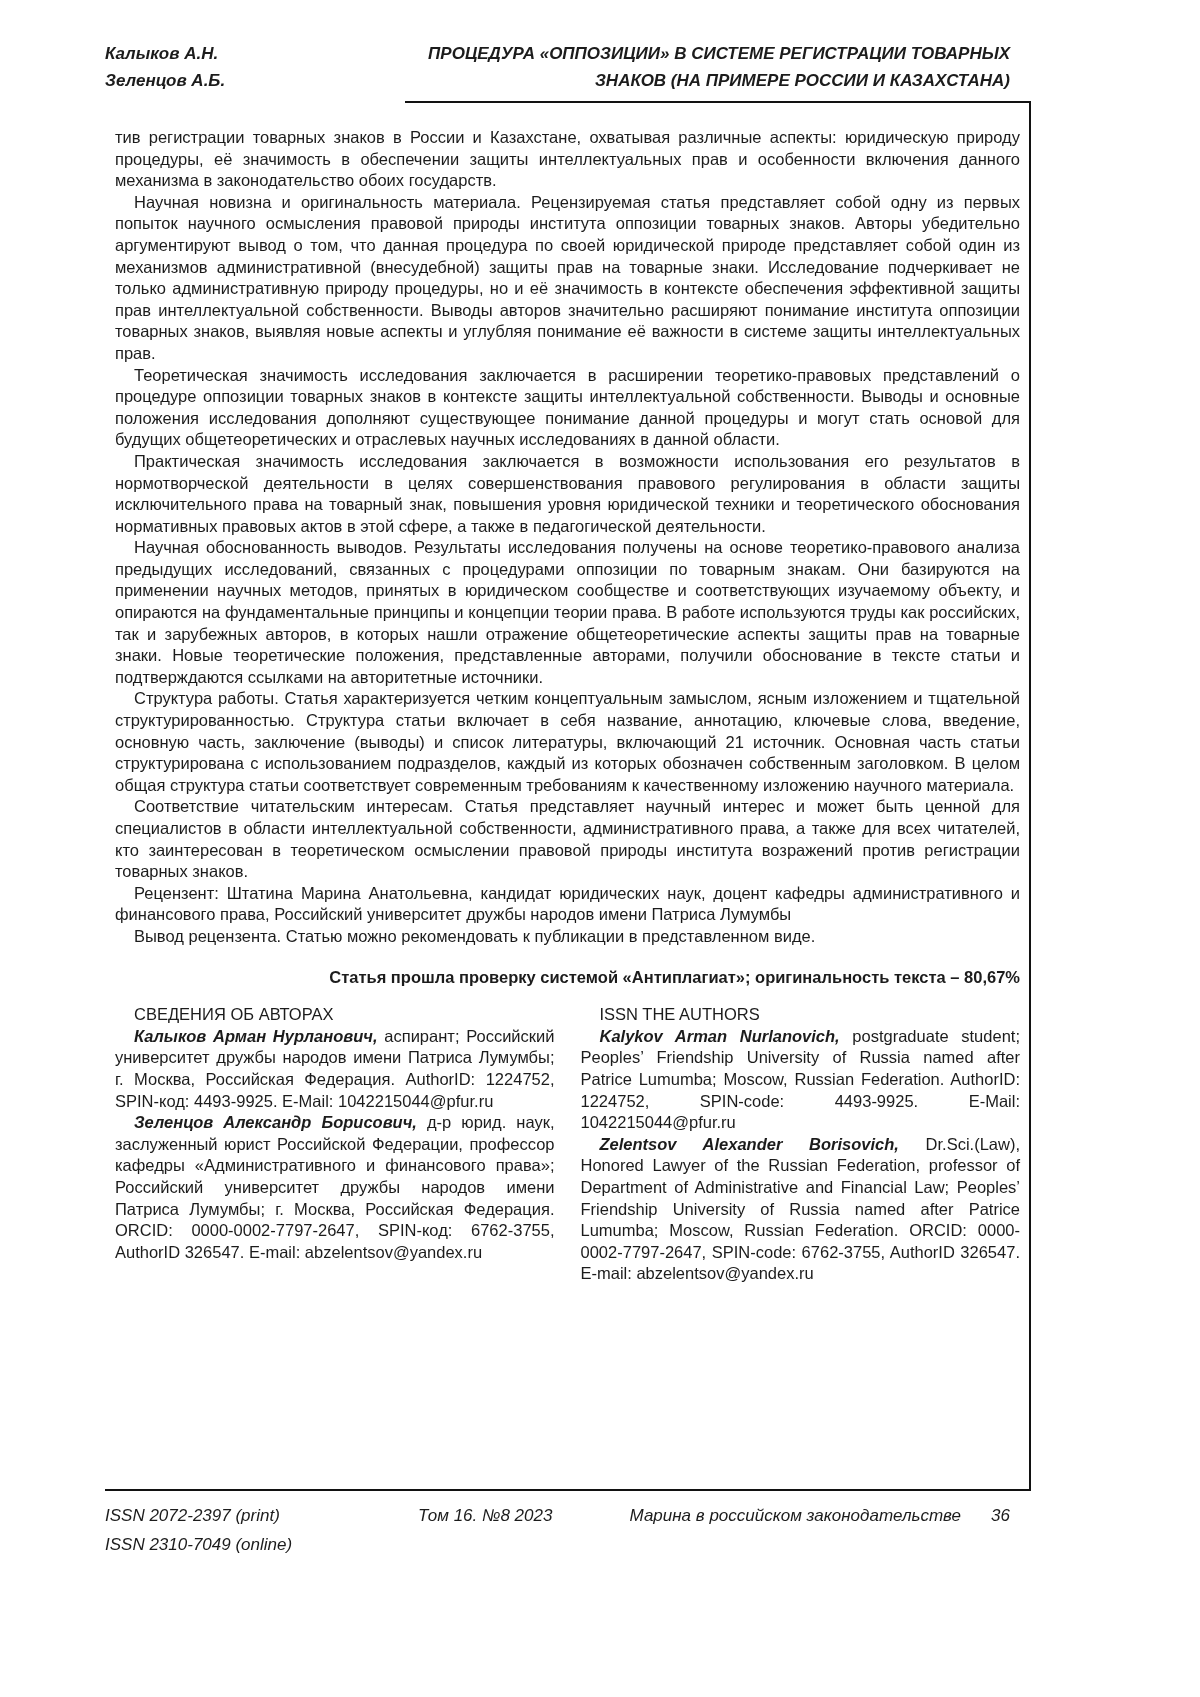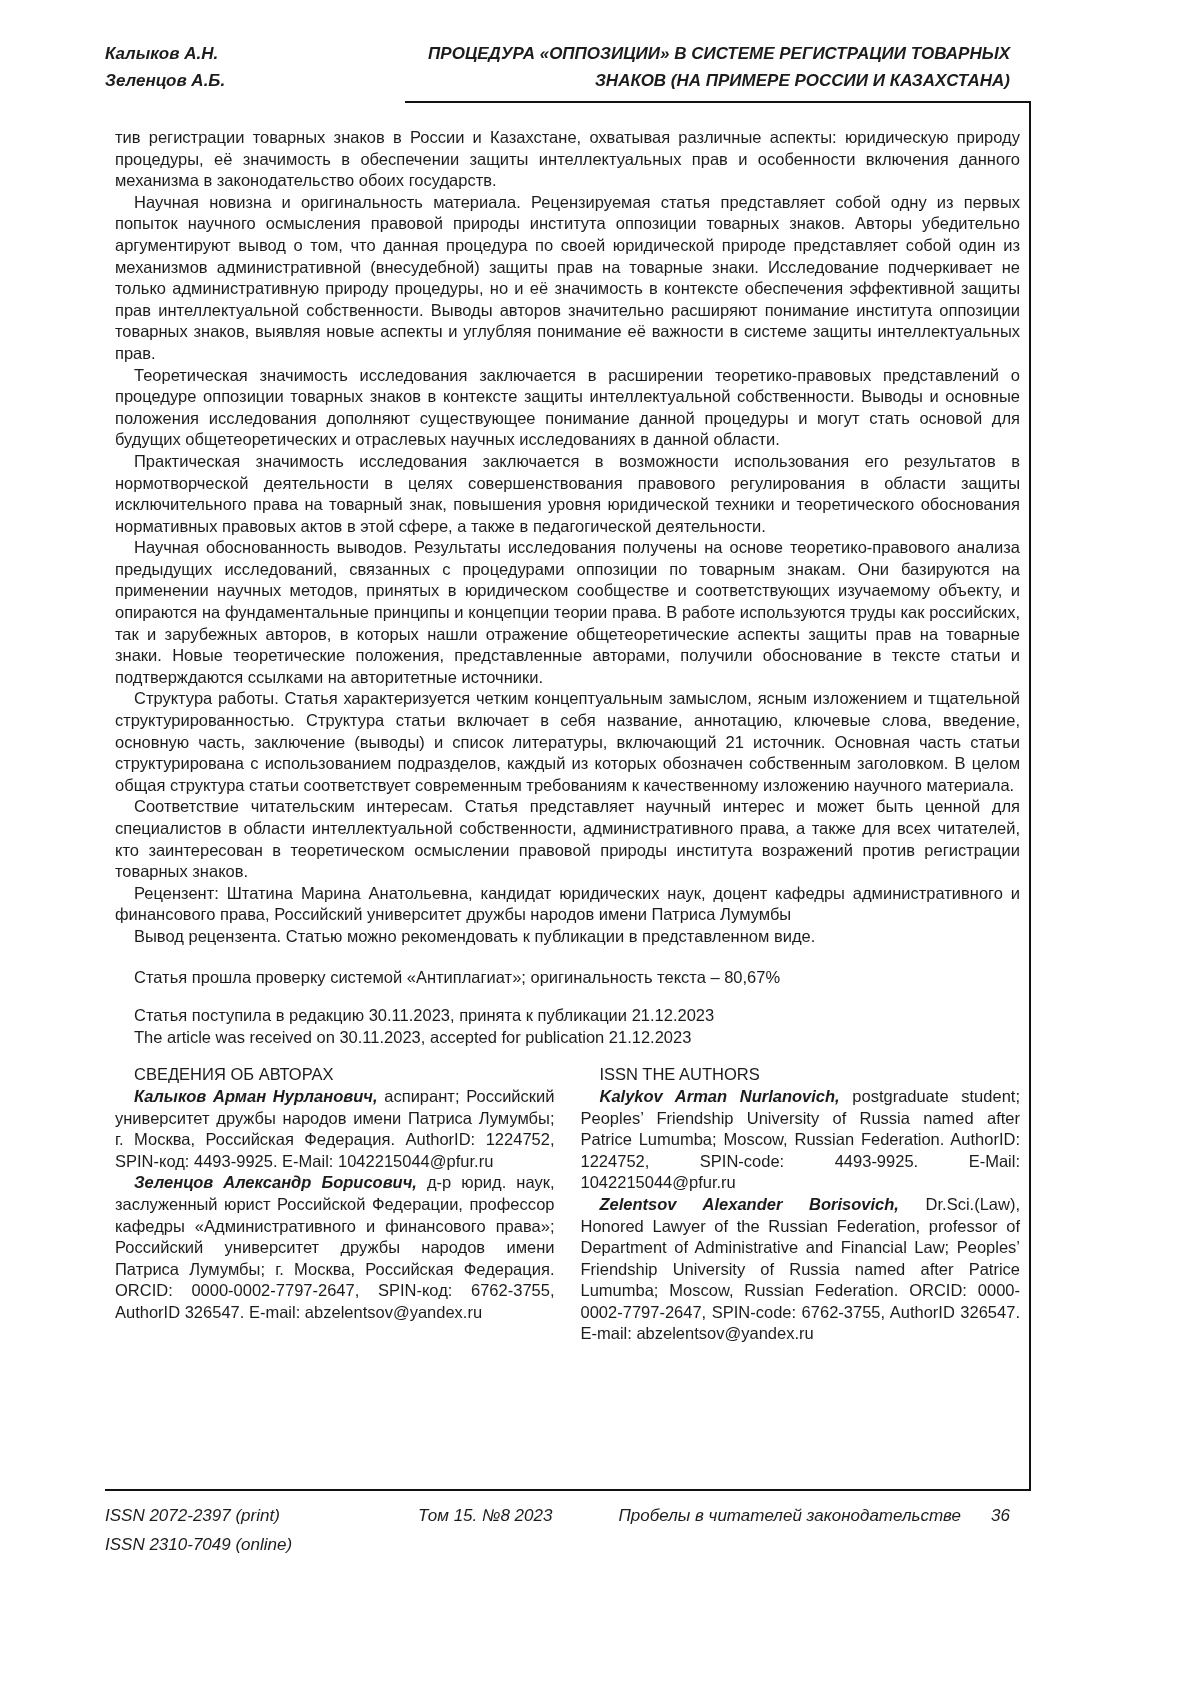--- a/index.html
+++ b/index.html
@@ -75,21 +75,22 @@
     width:905px;
     font-size:16.5px;
     line-height:21.6px;
     text-align:justify;
   }
   .para{margin:0;text-indent:19px;}
   .para.no-indent{text-indent:0;}
   .note{
     margin:19px 0 0 0;
     text-indent:19px;
-    text-align:left;
+    text-align:right;
+    font-weight:bold;
   }
   .dates{margin-top:17px;}
   .dates p{margin:0;text-indent:19px;text-align:left;}
   
   .columns{
     margin-top:16px;
     display:flex;
     gap:26px;
   }
   .col{
@@ -143,24 +144,20 @@
     <p class="para">Теоретическая значимость исследования заключается в расширении теоретико-правовых представлений о процедуре оппозиции товарных знаков в контексте защиты интеллектуальной собственности. Выводы и основные положения исследования дополняют существующее понимание данной процедуры и могут стать основой для будущих общетеоретических и отраслевых научных исследованиях в данной области.</p>
     <p class="para">Практическая значимость исследования заключается в возможности использования его результатов в нормотворческой деятельности в целях совершенствования правового регулирования в области защиты исключительного права на товарный знак, повышения уровня юридической техники и теоретического обоснования нормативных правовых актов в этой сфере, а также в педагогической деятельности.</p>
     <p class="para">Научная обоснованность выводов. Результаты исследования получены на основе теоретико-правового анализа предыдущих исследований, связанных с процедурами оппозиции по товарным знакам. Они базируются на применении научных методов, принятых в юридическом сообществе и соответствующих изучаемому объекту, и опираются на фундаментальные принципы и концепции теории права. В работе используются труды как российских, так и зарубежных авторов, в которых нашли отражение общетеоретические аспекты защиты прав на товарные знаки. Новые теоретические положения, представленные авторами, получили обоснование в тексте статьи и подтверждаются ссылками на авторитетные источники.</p>
     <p class="para">Структура работы. Статья характеризуется четким концептуальным замыслом, ясным изложением и тщательной структурированностью. Структура статьи включает в себя название, аннотацию, ключевые слова, введение, основную часть, заключение (выводы) и список литературы, включающий 21 источник. Основная часть статьи структурирована с использованием подразделов, каждый из которых обозначен собственным заголовком. В целом общая структура статьи соответствует современным требованиям к качественному изложению научного материала.</p>
     <p class="para">Соответствие читательским интересам. Статья представляет научный интерес и может быть ценной для специалистов в области интеллектуальной собственности, административного права, а также для всех читателей, кто заинтересован в теоретическом осмыслении правовой природы института возражений против регистрации товарных знаков.</p>
     <p class="para">Рецензент: Штатина Марина Анатольевна, кандидат юридических наук, доцент кафедры административного и финансового права, Российский университет дружбы народов имени Патриса Лумумбы</p>
     <p class="para">Вывод рецензента. Статью можно рекомендовать к публикации в представленном виде.</p>
 
     <p class="note">Статья прошла проверку системой «Антиплагиат»; оригинальность текста – 80,67%</p>
 
-    <div class="dates">
-      <p>Статья поступила в редакцию 30.11.2023, принята к публикации 21.12.2023</p>
-      <p>The article was received on 30.11.2023, accepted for publication 21.12.2023</p>
-    </div>
 
     <div class="columns">
       <div class="col">
         <p class="col-heading">СВЕДЕНИЯ ОБ АВТОРАХ</p>
         <p class="entry"><b class="entry-name">Калыков Арман Нурланович,</b><span> аспирант; Российский университет дружбы народов имени Патриса Лумумбы; г. Москва, Российская Федерация. AuthorID: 1224752, SPIN-код: 4493-9925. E-Mail: 1042215044@pfur.ru</span></p>
         <p class="entry"><b class="entry-name">Зеленцов Александр Борисович,</b><span> д-р юрид. наук, заслуженный юрист Российской Федерации, профессор кафедры «Административного и финансового права»; Российский университет дружбы народов имени Патриса Лумумбы; г. Москва, Российская Федерация. ORCID: 0000-0002-7797-2647, SPIN-код: 6762-3755, AuthorID 326547. E-mail: abzelentsov@yandex.ru</span></p>
       </div>
       <div class="col">
         <p class="col-heading">ISSN THE AUTHORS</p>
         <p class="entry"><b class="entry-name">Kalykov Arman Nurlanovich,</b><span> postgraduate student; Peoples’ Friendship University of Russia named after Patrice Lumumba; Moscow, Russian Federation. AuthorID: 1224752, SPIN-code: 4493-9925. E-Mail: 1042215044@pfur.ru</span></p>
@@ -169,20 +166,20 @@
     </div>
   </div>
 
   <div class="footer-rule"></div>
 
   <div class="footer">
     <div class="issn-block">
       <div>ISSN 2072-2397 (print)</div>
       <div>ISSN 2310-7049 (online)</div>
     </div>
-    <div class="vol">Том 15. №8 2023</div>
+    <div class="vol">Том 16. №8 2023</div>
     <div class="journal-group">
-      <span>Пробелы в читателей законодательстве</span>
+      <span>Марина в российском законодательстве</span>
       <span>36</span>
     </div>
   </div>
 
 </div>
 
 </body></html>

